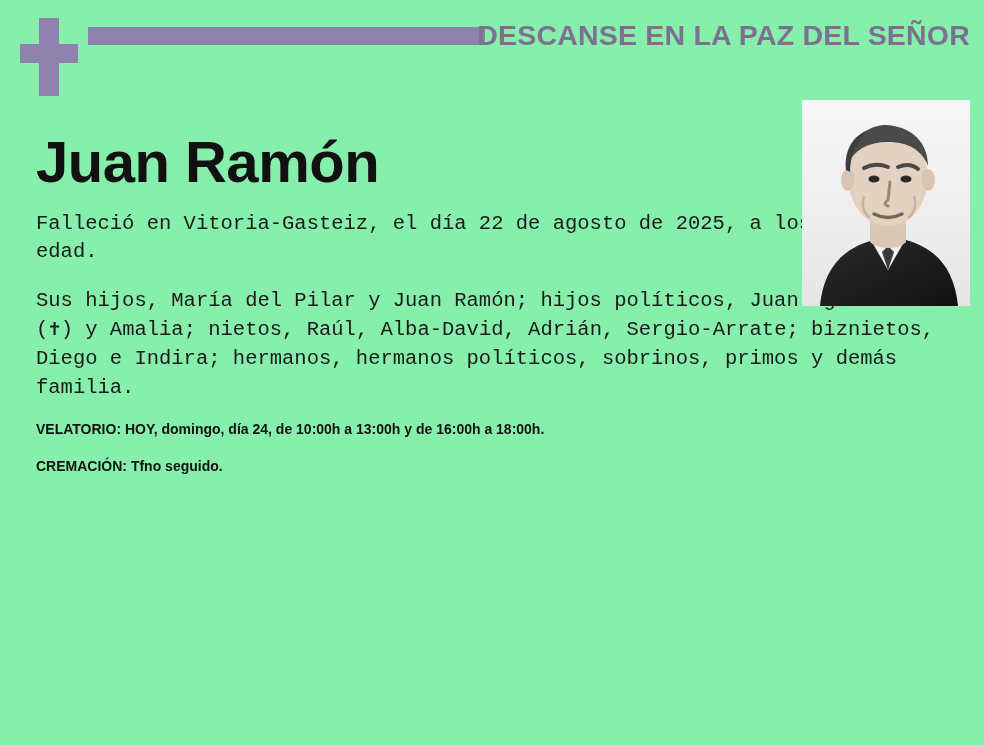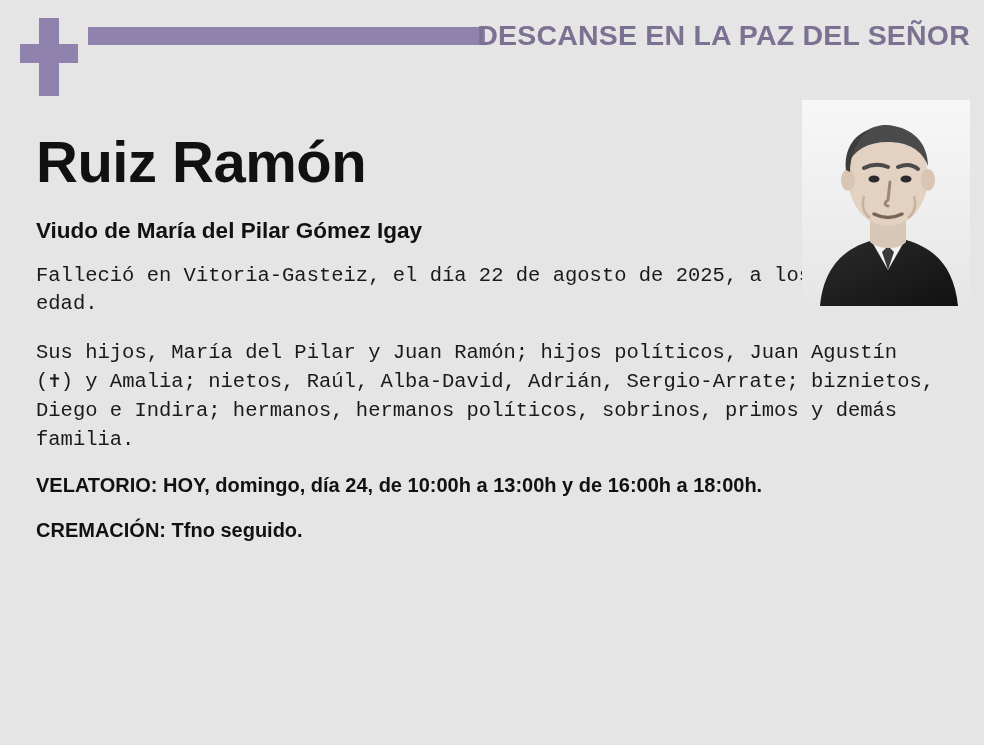--- a/index.html
+++ b/index.html
@@ -12,21 +12,21 @@
     height: 745px;
     font-family: "Liberation Sans", sans-serif;
     color: #1a1a1a;
     overflow: hidden;
   }
   .obituary {
     position: relative;
     width: 984px;
     height: 745px;
     box-sizing: border-box;
-    background: #e5e5e5;
+    background: #86efac;
   }
 
   
   .header {
     position: relative;
     height: 96px;
     padding: 0;
   }
   .cross {
     position: absolute;
@@ -118,21 +118,21 @@
     margin: 20px 0 0 0;
     font-size: 20.5px;
     color: #1a1a1a;
     line-height: 1.42;
     max-width: 905px;
     font-family: Liberation Mono, monospace;
   }
 
   .block {
     margin: 18px 0 0 0;
-    font-size: 20px;
+    font-size: 14px;
     font-weight: bold;
     color: #111111;
     line-height: 1.35;
     max-width: 900px;
   }
 
   .footer {
     margin: 20px 0 0 0;
     font-size: 15.5px;
     color: #2a2a2a;
@@ -194,24 +194,23 @@
         <path d="M88 82 L86 100 q-6 4 0 6" stroke="#9d8876" stroke-width="3" fill="none" stroke-linecap="round"></path>
 
         <path d="M72 114 q14 7 28 0" stroke="#7a6455" stroke-width="3.5" fill="none" stroke-linecap="round"></path>
 
         <path d="M62 96 q-4 14 6 22" stroke="#c7b2a0" stroke-width="2.5" fill="none"></path>
         <path d="M112 96 q4 14 -6 22" stroke="#c7b2a0" stroke-width="2.5" fill="none"></path>
       </svg>
     </div>
 
     <h1 class="name">
-      <span>Ruiz Ramón</span>
+      <span>Juan Ramón</span>
     </h1>
 
-    <p class="spouse">Viudo de María del Pilar Gómez Igay</p>
 
     <p class="died">Falleció en Vitoria-Gasteiz, el día 22 de agosto de 2025, a los 88 años de edad.</p>
 
     <p class="family">Sus hijos, María del Pilar y Juan Ramón; hijos políticos, Juan Agustín (✝) y Amalia; nietos, Raúl, Alba-David, Adrián, Sergio-Arrate; biznietos, Diego e Indira; hermanos, hermanos políticos, sobrinos, primos y demás familia.</p>
 
     <p class="block">VELATORIO: HOY, domingo, día 24, de 10:00h a 13:00h y de 16:00h a 18:00h.</p>
     <p class="block">CREMACIÓN: Tfno seguido.</p>
 
 
   </div>

